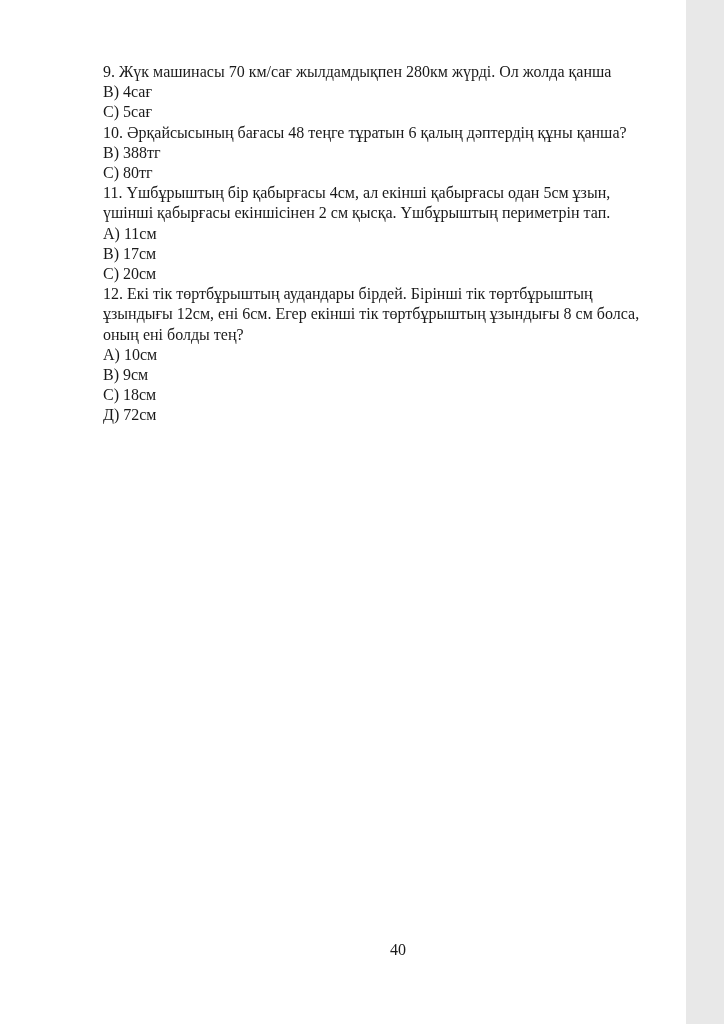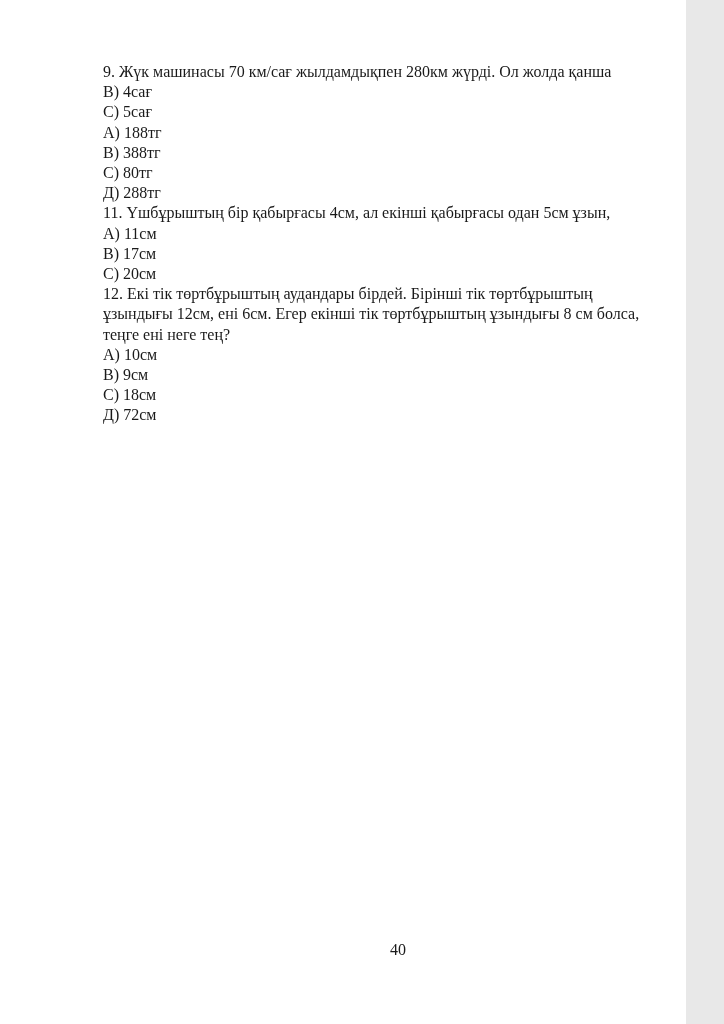--- a/index.html
+++ b/index.html
@@ -43,37 +43,37 @@
 <div class="page">
   <div class="text-block">
 
     <div>
       <div class="line">9. Жүк машинасы 70 км/сағ жылдамдықпен 280км жүрді. Ол жолда қанша</div>
       <div class="line">В) 4сағ</div>
       <div class="line">С) 5сағ</div>
     </div>
 
     <div>
-      <div class="line">А) 188тг</div>
+      <div class="line">10. Әрқайсысының бағасы 48 теңге тұратын 6 қалың дәптердің құны қанша?</div>
       <div class="line">В) 388тг</div>
       <div class="line">С) 80тг</div>
-      <div class="line">Д) 288тг</div>
     </div>
 
     <div>
       <div class="line">11. Үшбұрыштың бір қабырғасы 4см, ал екінші қабырғасы одан 5см ұзын,</div>
+      <div class="line">үшінші қабырғасы екіншісінен 2 см қысқа. Үшбұрыштың периметрін тап.</div>
       <div class="line">А) 11см</div>
       <div class="line">В) 17см</div>
       <div class="line">С) 20см</div>
     </div>
 
     <div>
       <div class="line">12. Екі тік төртбұрыштың аудандары бірдей. Бірінші тік төртбұрыштың</div>
       <div class="line">ұзындығы 12см, ені 6см. Егер екінші тік төртбұрыштың ұзындығы 8 см болса,</div>
-      <div class="line">теңге ені неге тең?</div>
+      <div class="line">оның ені болды тең?</div>
       <div class="line">А) 10см</div>
       <div class="line">В) 9см</div>
       <div class="line">С) 18см</div>
       <div class="line">Д) 72см</div>
     </div>
 
   </div>
 
   <div class="page-number">40</div>
 </div>

